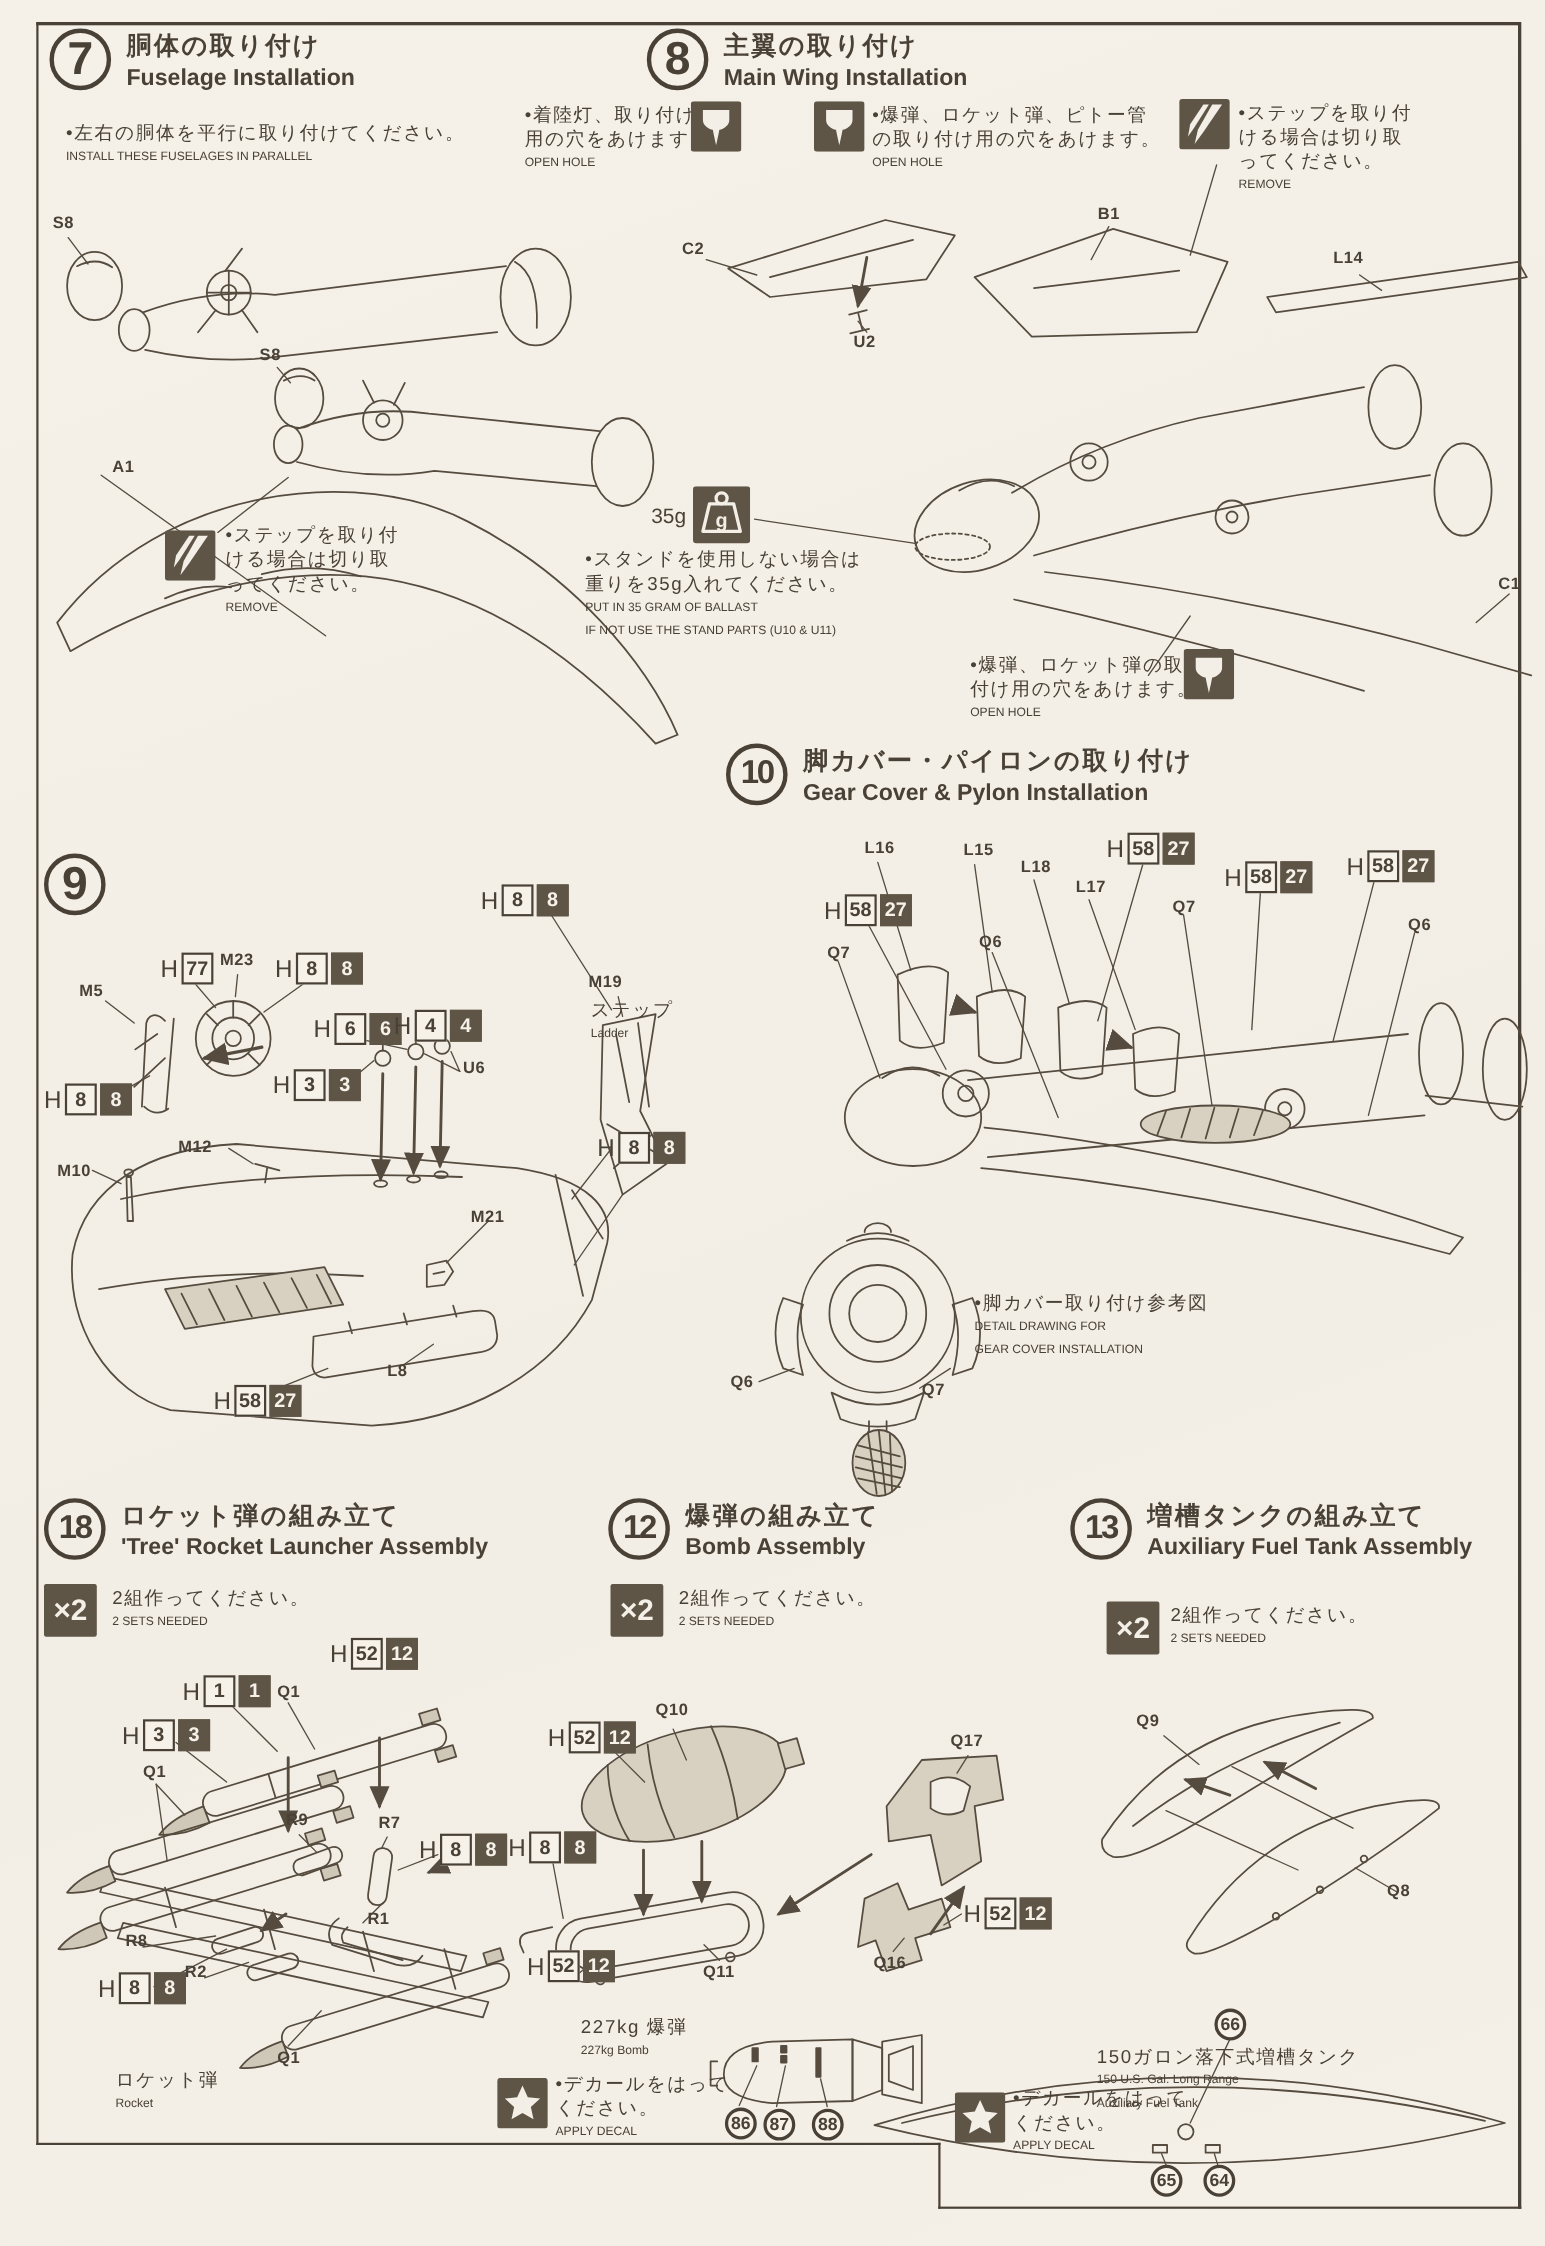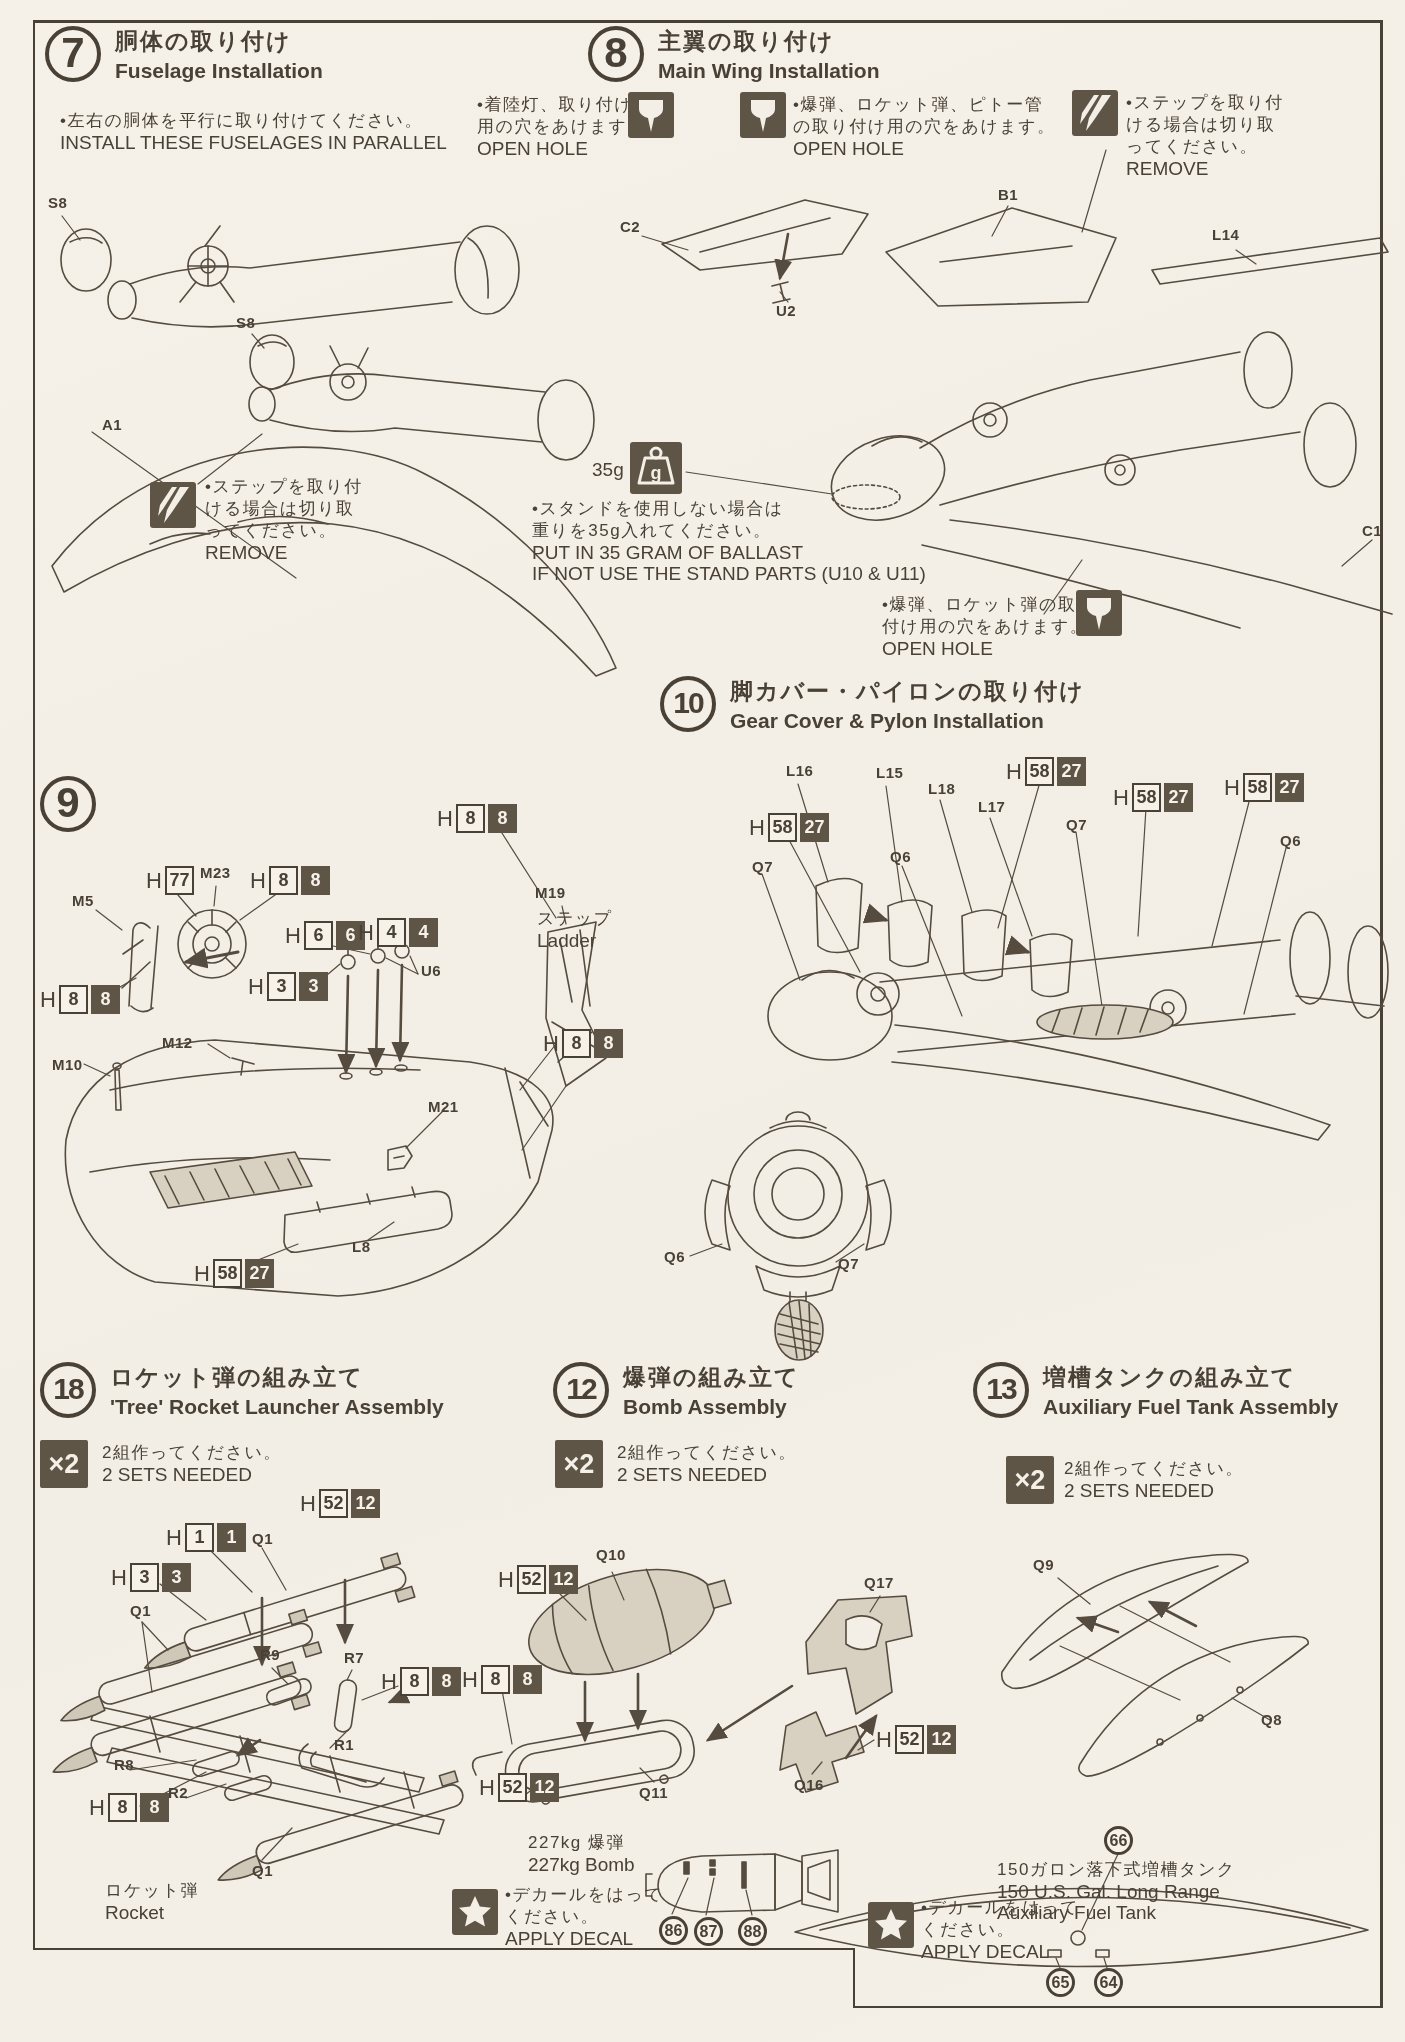--- a/index.html
+++ b/index.html
@@ -10,21 +10,21 @@
   svg.art{position:absolute;left:0;top:0;z-index:1;}
   svg.art *{vector-effect:non-scaling-stroke;}
   .sec-head{position:absolute;display:flex;gap:14px;align-items:flex-start;z-index:3;}
   .circ{width:56px;height:56px;border:4px solid #4a4136;border-radius:50%;flex:0 0 auto;
     display:flex;align-items:center;justify-content:center;font-weight:bold;font-size:42px;line-height:1;padding-bottom:2px;box-sizing:border-box;}
   .circ.two{font-size:30px;letter-spacing:-2px;}
   .tjp{font-size:23px;font-weight:bold;letter-spacing:2px;white-space:nowrap;}
   .ten{font-size:21px;font-weight:bold;white-space:nowrap;margin-top:2px;}
   .note{position:absolute;z-index:3;}
   .jp{font-size:17px;letter-spacing:1.5px;line-height:22px;white-space:nowrap;}
-  .en{font-size:19px;line-height:21px;white-space:nowrap;}
+  .en{font-size:11px;line-height:21px;white-space:nowrap;}
   .icon{position:absolute;width:46px;height:46px;z-index:3;}
   .icon svg{display:block;}
   .x2box{position:absolute;width:48px;height:48px;background:#5f5546;color:#f4f0e8;z-index:3;
     display:flex;align-items:center;justify-content:center;font-weight:bold;font-size:27px;border-radius:2px;}
   .amount{position:absolute;font-size:19px;z-index:3;}
   #label-layer{position:absolute;left:0;top:0;width:100%;height:100%;z-index:4;}
   .plabel{position:absolute;font-weight:bold;font-size:15px;letter-spacing:.5px;white-space:nowrap;}
   .hlabel{position:absolute;display:flex;align-items:center;gap:3px;white-space:nowrap;}
   .hlabel .hh{font-size:22px;line-height:1;}
   .hbox{min-width:21px;height:25px;padding:0 2px;border:2px solid #4a4136;box-sizing:content-box;
@@ -460,20 +460,25 @@
     <div class="jp">付け用の穴をあけます。</div>
     <div class="en">OPEN HOLE</div>
   </div>
   <div class="icon" style="left:1076px;top:590px">
     <svg width="46" height="46" viewBox="0 0 46 46">
         <rect width="46" height="46" rx="3" fill="#5f5546"></rect>
       <path d="M11,8 h24 v9 c0,5 -5,8 -9,9 l-1,5 h-4 l-1,-5 c-4,-1 -9,-4 -9,-9 Z M21,31 h4 l-2,9 Z" fill="#f3efe7"></path>
       </svg>
   </div>
 
+  <div class="note" style="left:886px;top:1174px">
+    <div class="jp">•脚カバー取り付け参考図</div>
+    <div class="en">DETAIL DRAWING FOR</div>
+    <div class="en">GEAR COVER INSTALLATION</div>
+  </div>
 
   <div class="x2box" style="left:40px;top:1440px">
     <span>×2</span>
     </div>
   <div class="note" style="left:102px;top:1442px">
     <div class="jp">2組作ってください。</div>
     <div class="en">2 SETS NEEDED</div>
   </div>
   <div class="x2box" style="left:555px;top:1440px">
     <span>×2</span>

